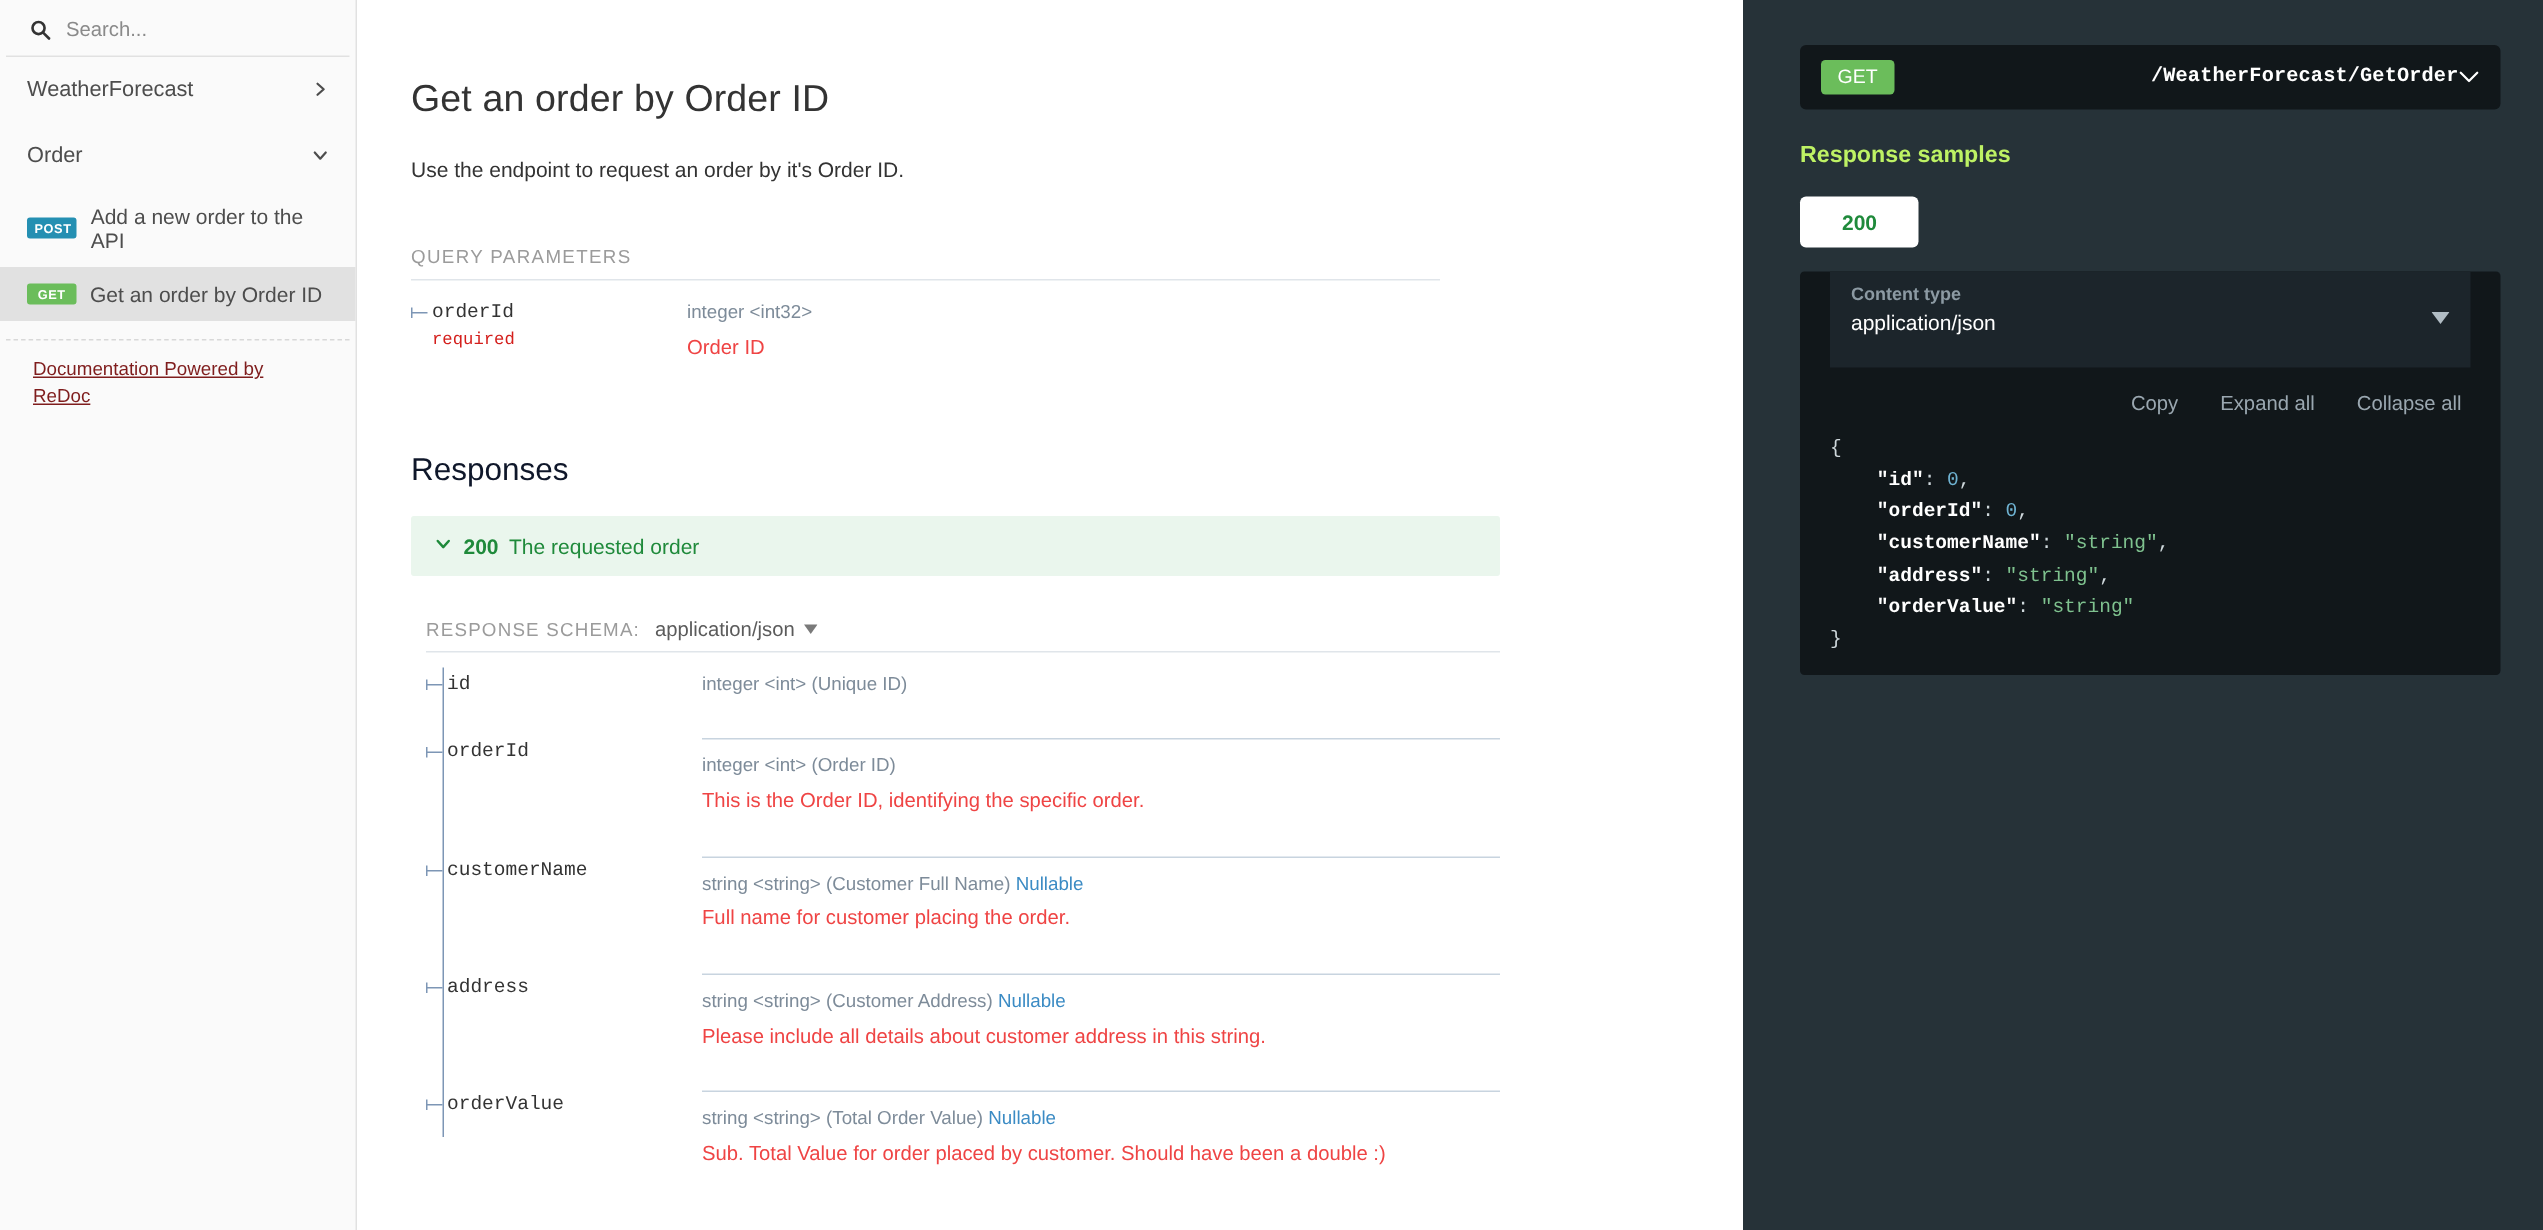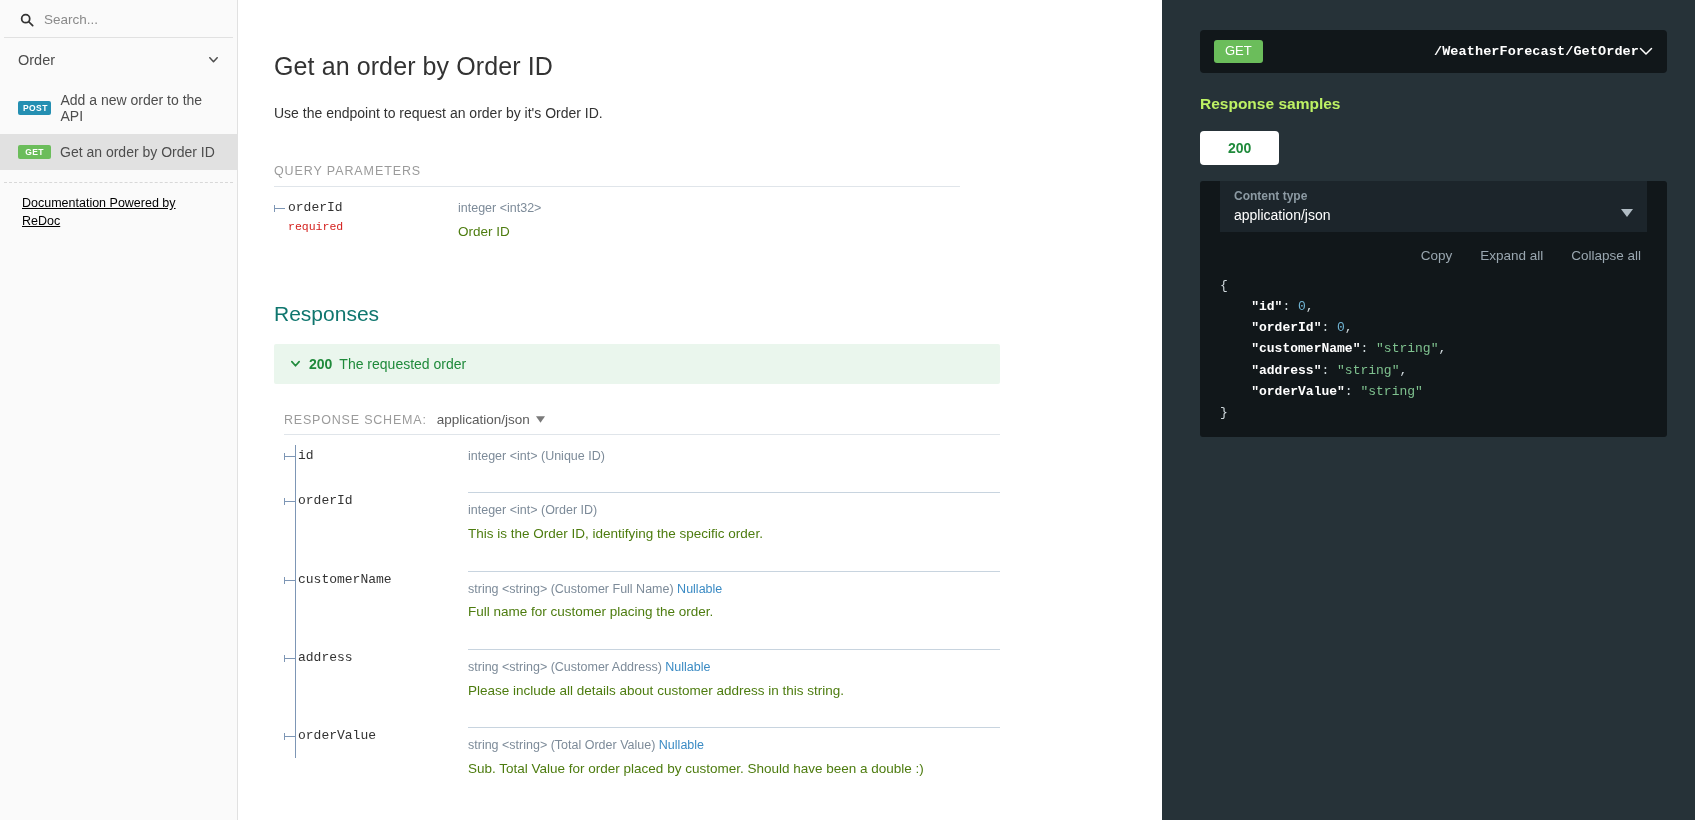--- a/index.html
+++ b/index.html
@@ -99,21 +99,21 @@
   .badge.get  { background: #6bbd5b; }
   .op-label { color: #4d4d4d; }
 
   .sidebar-footer {
     margin-top: 12px;
     padding: 10px 18px;
     border-top: 1px dashed #d8d8d8;
     margin-left: 4px; margin-right: 4px;
   }
   .sidebar-footer a {
-    color: #000000;
+    color: #7f1d1d;
     font-size: 12.5px;
     text-decoration: underline;
   }
 
   
   .main {
     flex: 1 1 auto;
     height: 820px;
     background: #ffffff;
     overflow: hidden;
@@ -171,21 +171,21 @@
   }
   .prop-right { flex: 1 1 auto; padding-right: 8px; }
   .prop-type {
     font-size: 12.5px;
     color: #7d8b99;
     line-height: 1.5;
   }
   .prop-nullable { color: #3b8bc4; }
   .prop-desc {
     font-size: 13.5px;
-    color: #4d7c0f;
+    color: #ef4444;
     line-height: 1.6;
     margin-top: 3px;
   }
   
   .tree-branch {
     position: absolute;
     left: 0; top: 9px;
     width: 11px; height: 1px;
     background: #7d96b5;
   }
@@ -201,21 +201,21 @@
     content: "";
     position: absolute;
     left: 11px; top: 10px; bottom: 36px;
     width: 1px;
     background: #7d96b5;
   }
 
   h2.responses-title {
     font-size: 21px;
     font-weight: normal;
-    color: #0f766e;
+    color: #0f172a;
     margin: 46px 0 18px 0;
   }
   .response-200 {
     background: #eaf6ed;
     border-radius: 2px;
     padding: 12px 16px;
     display: flex;
     align-items: center;
     font-size: 14px;
     color: #1f8a3b;
@@ -312,21 +312,21 @@
     margin-bottom: 16px;
   }
   .sample-box {
     background: #11171a;
     border-radius: 3px;
     padding: 0 0 14px 0;
   }
   .ct-wrap {
     background: #1c252b;
     margin: 0 20px;
-    padding: 8px 14px 9px 14px;
+    padding: 8px 14px 22px 14px;
     display: flex;
     align-items: flex-end;
     justify-content: space-between;
     cursor: pointer;
   }
   .ct-left { display: flex; flex-direction: column; }
   .ct-label {
     color: #8c9aa3;
     font-size: 12px;
     font-weight: bold;
@@ -370,20 +370,28 @@
     <div class="search-row">
       <span class="search-icon">
         <svg width="14" height="14" viewBox="0 0 16 16" fill="none" stroke="#333" stroke-width="2">
           <circle cx="6.5" cy="6.5" r="4.6"></circle>
           <line x1="10" y1="10" x2="14.5" y2="14.5" stroke-linecap="round"></line>
         </svg>
       </span>
       <input class="search-input" type="text" placeholder="Search..." style="">
     </div>
 
+    <div class="nav-group">
+      <span>WeatherForecast</span>
+      <span class="chev">
+        <svg width="11" height="11" viewBox="0 0 12 12" fill="none" stroke="#4d4d4d" stroke-width="1.6">
+          <polyline points="4,2 8.5,6 4,10" stroke-linecap="round" stroke-linejoin="round"></polyline>
+        </svg>
+      </span>
+    </div>
 
     <div class="nav-group">
       <span>Order</span>
       <span class="chev">
         <svg width="11" height="11" viewBox="0 0 12 12" fill="none" stroke="#4d4d4d" stroke-width="1.6">
           <polyline points="2,4 6,8.5 10,4" stroke-linecap="round" stroke-linejoin="round"></polyline>
         </svg>
       </span>
     </div>
 

